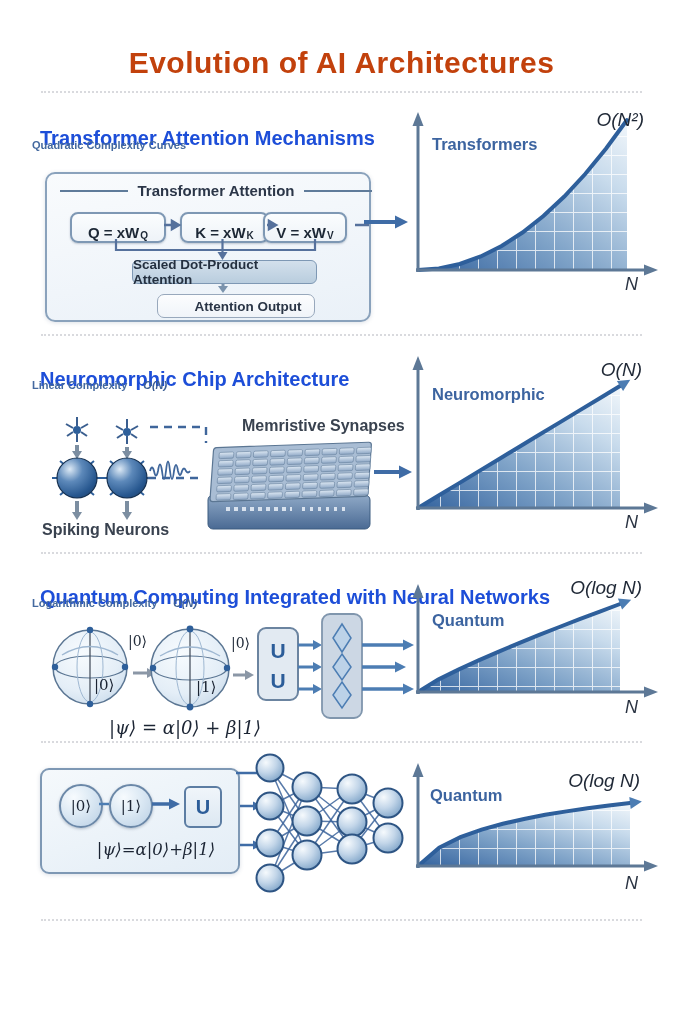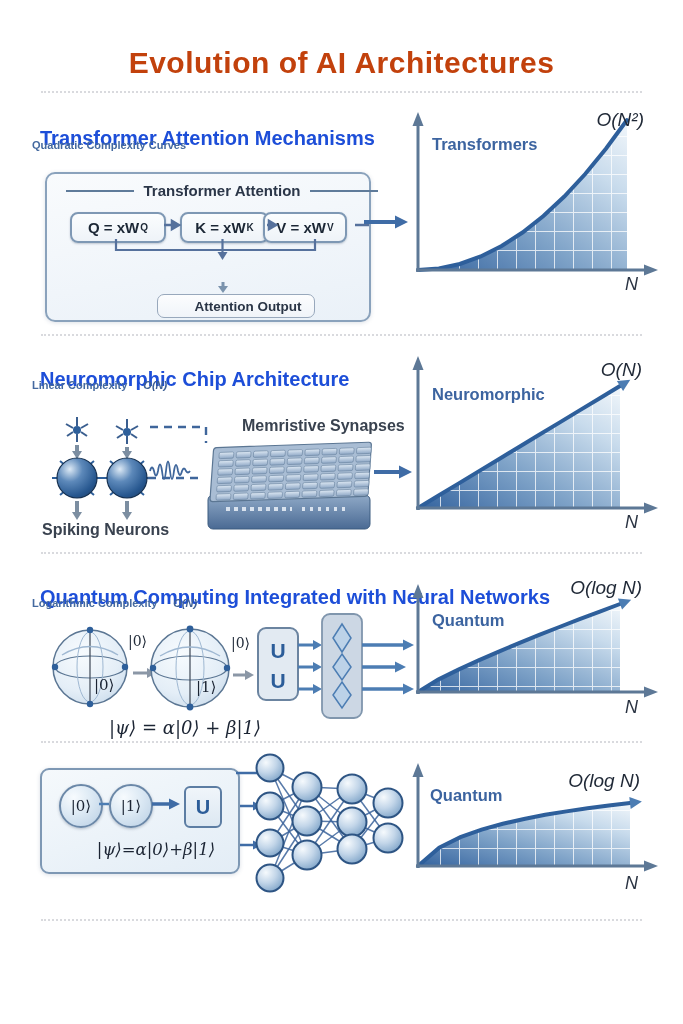--- a/index.html
+++ b/index.html
@@ -9,26 +9,26 @@
   .page-title{width:683px;text-align:center;top:26px;left:0;font-size:30px;font-weight:700;
               color:#c2410c;letter-spacing:.5px;}
   .dotted-divider{left:41px;width:601px;height:0;border-top:2px dotted #d9dade;}
   .sec-heading{left:40px;font-size:20px;font-weight:700;color:#1d4ed8;}
   .sec-subheading{left:32px;font-size:11px;font-weight:600;color:#44699f;}
   .formula-inline{font-style:italic;margin-left:16px;color:#3c5f94;}
   
   .tf-panel{left:45px;top:172px;width:322px;height:146px;border:2px solid #8aa2bc;border-radius:10px;
             background:linear-gradient(170deg,#f9fbfd 0%,#eaf1f8 100%);
             box-shadow:0 1px 4px rgba(70,95,130,.18);}
-  .tf-title-row{position:absolute;left:14px;top:8px;width:100%;display:flex;align-items:center;
+  .tf-title-row{position:absolute;left:8px;top:8px;width:100%;display:flex;align-items:center;
                 justify-content:center;gap:10px;}
   .tf-title-row .dash{width:68px;height:0;border-top:2px solid #5f7b9a;}
   .tf-title{font-size:15px;font-weight:700;color:#2b3648;}
   .qkv-box{position:absolute;top:38px;height:27px;border:2px solid #7e98b4;border-radius:8px;
-           background:linear-gradient(#fbfdfe,#eef3f8);display:flex;align-items:center;justify-content:center;
+           background:linear-gradient(#fbfdfe,#eef3f8);display:flex;align-items:flex-end;justify-content:center;
            font-size:15px;font-weight:700;color:#1c2735;box-shadow:0 1px 2px rgba(40,60,90,.25);}
   .qkv-box sup{font-size:10px;margin-left:1px;}
   .scaled-box{position:absolute;left:85px;top:86px;width:183px;height:22px;border:1.5px solid #7e98b4;border-radius:6px;
               background:linear-gradient(#d3e0ec,#b9cdde);display:flex;align-items:center;justify-content:center;
               font-size:13.5px;font-weight:700;color:#243040;}
   .output-box{position:absolute;left:110px;top:120px;width:132px;height:22px;border:1.5px solid #98a8bc;border-radius:7px;
               background:linear-gradient(#fcfdfe,#f0f4f9);display:flex;align-items:center;justify-content:center;
               font-size:13.5px;font-weight:700;color:#2a3546;padding-left:24px;}
   
   .q-panel{left:40px;top:768px;width:196px;height:102px;border:2px solid #7e98b4;border-radius:9px;
@@ -86,20 +86,21 @@
         <polygon points="132,51 125,47 125,55"></polygon>
       <line x1="220" y1="51" x2="223" y2="51"></line>
         <polygon points="229,51 222,47 222,55"></polygon>
       <line x1="308" y1="51" x2="322" y2="51"></line>
     </g>
     <path d="M69 65 V76 H268 V65 M175.5 65 V80" fill="none" stroke="#56719c" stroke-width="2.2"></path>
     <polygon points="175.5,86 170.5,78 180.5,78" fill="#56719c"></polygon>
     <line x1="176" y1="108" x2="176" y2="114" stroke="#7b93ad" stroke-width="3"></line>
     <polygon points="176,119 171,112 181,112" fill="#7b93ad"></polygon>
   </svg>
+  <div class="scaled-box">Scaled Dot-Product Attention</div>
   <div class="output-box">Attention Output</div>
 </div>
 
 <svg class="abs" style="left:362px;top:212px" width="48" height="20">
   <line x1="2" y1="10" x2="34" y2="10" stroke="#3f6ca6" stroke-width="4"></line>
   <polygon points="46,10 33,3.5 33,16.5" fill="#3f6ca6"></polygon>
 </svg>
 
 <svg class="abs chart" style="left:402px;top:98px" width="280" height="205" viewBox="0 0 280 205">
   <defs>

